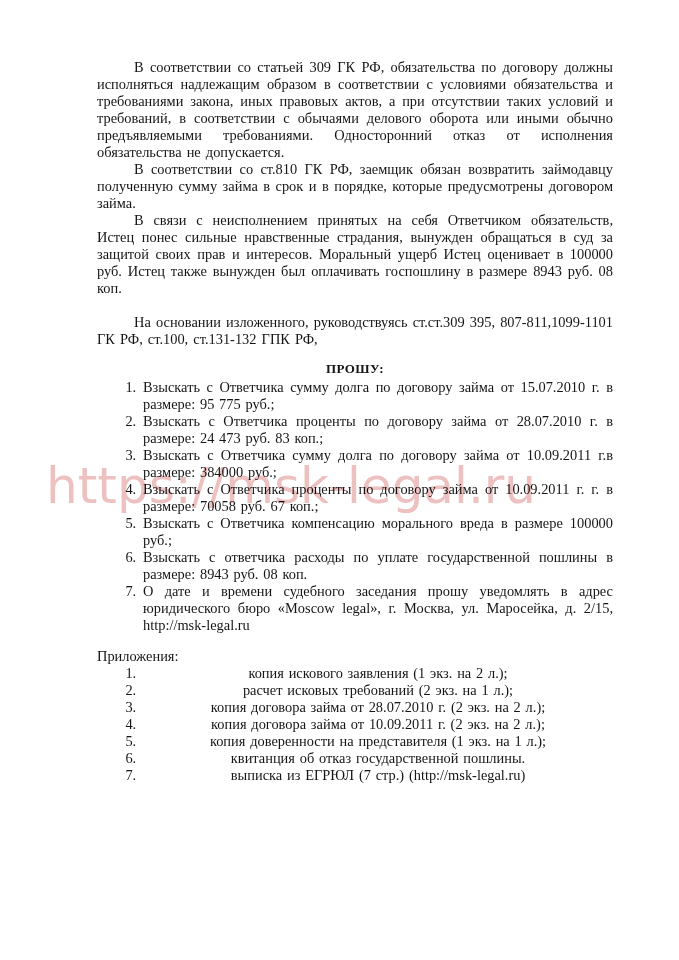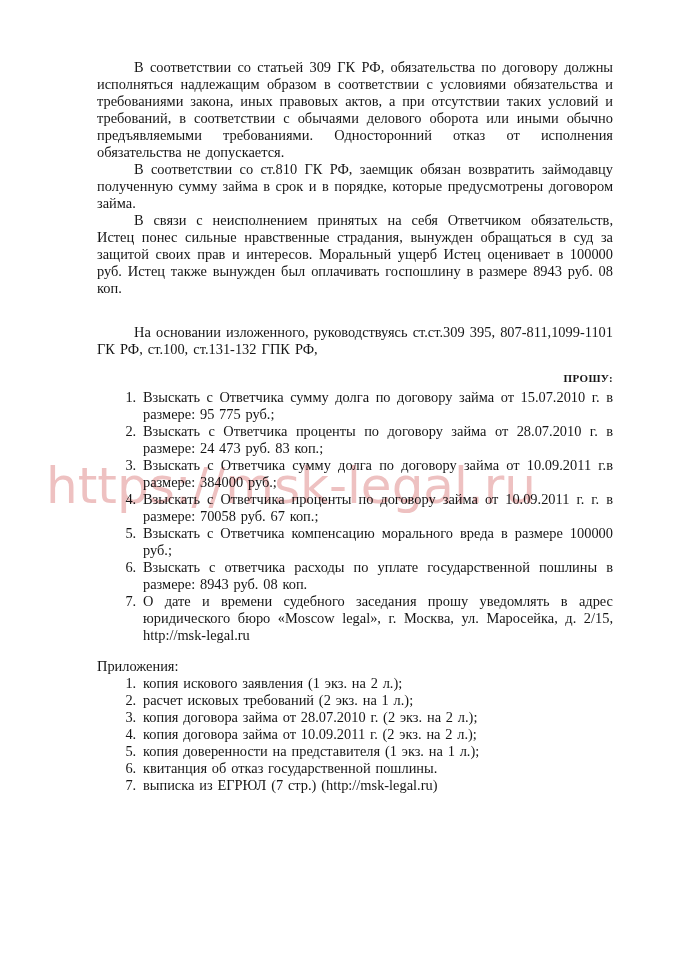--- a/index.html
+++ b/index.html
@@ -24,40 +24,40 @@
     top: 59px;
     width: 516px;
   }
   p.para {
     margin: 0;
     text-indent: 37px;
     text-align: justify;
     word-spacing: 1.5px;
   }
   p.basis {
-    margin-top: 27px;
+    margin-top: 17px;
   }
   .request-heading {
     margin: 12px 0 2px 0;
-    text-align: right;
+    text-align: center;
     font-weight: bold;
-    font-size: 11px;
+    font-size: 13px;
     letter-spacing: 0.4px;
   }
   ol.doc-list {
     margin: 0;
     padding-left: 44px;
   }
   ol.doc-list > li {
     padding-left: 2px;
     text-align: justify;
     word-spacing: 1.2px;
   }
   ol.doc-list.attachments-list > li {
-    text-align: left;
+    text-align: center;
   }
   .attachments-heading {
     margin-top: 14px;
   }
   .signature-block {
     margin-top: 16px;
     margin-left: 285px;
   }
   .sig-line-row {
     margin-top: 12px;

